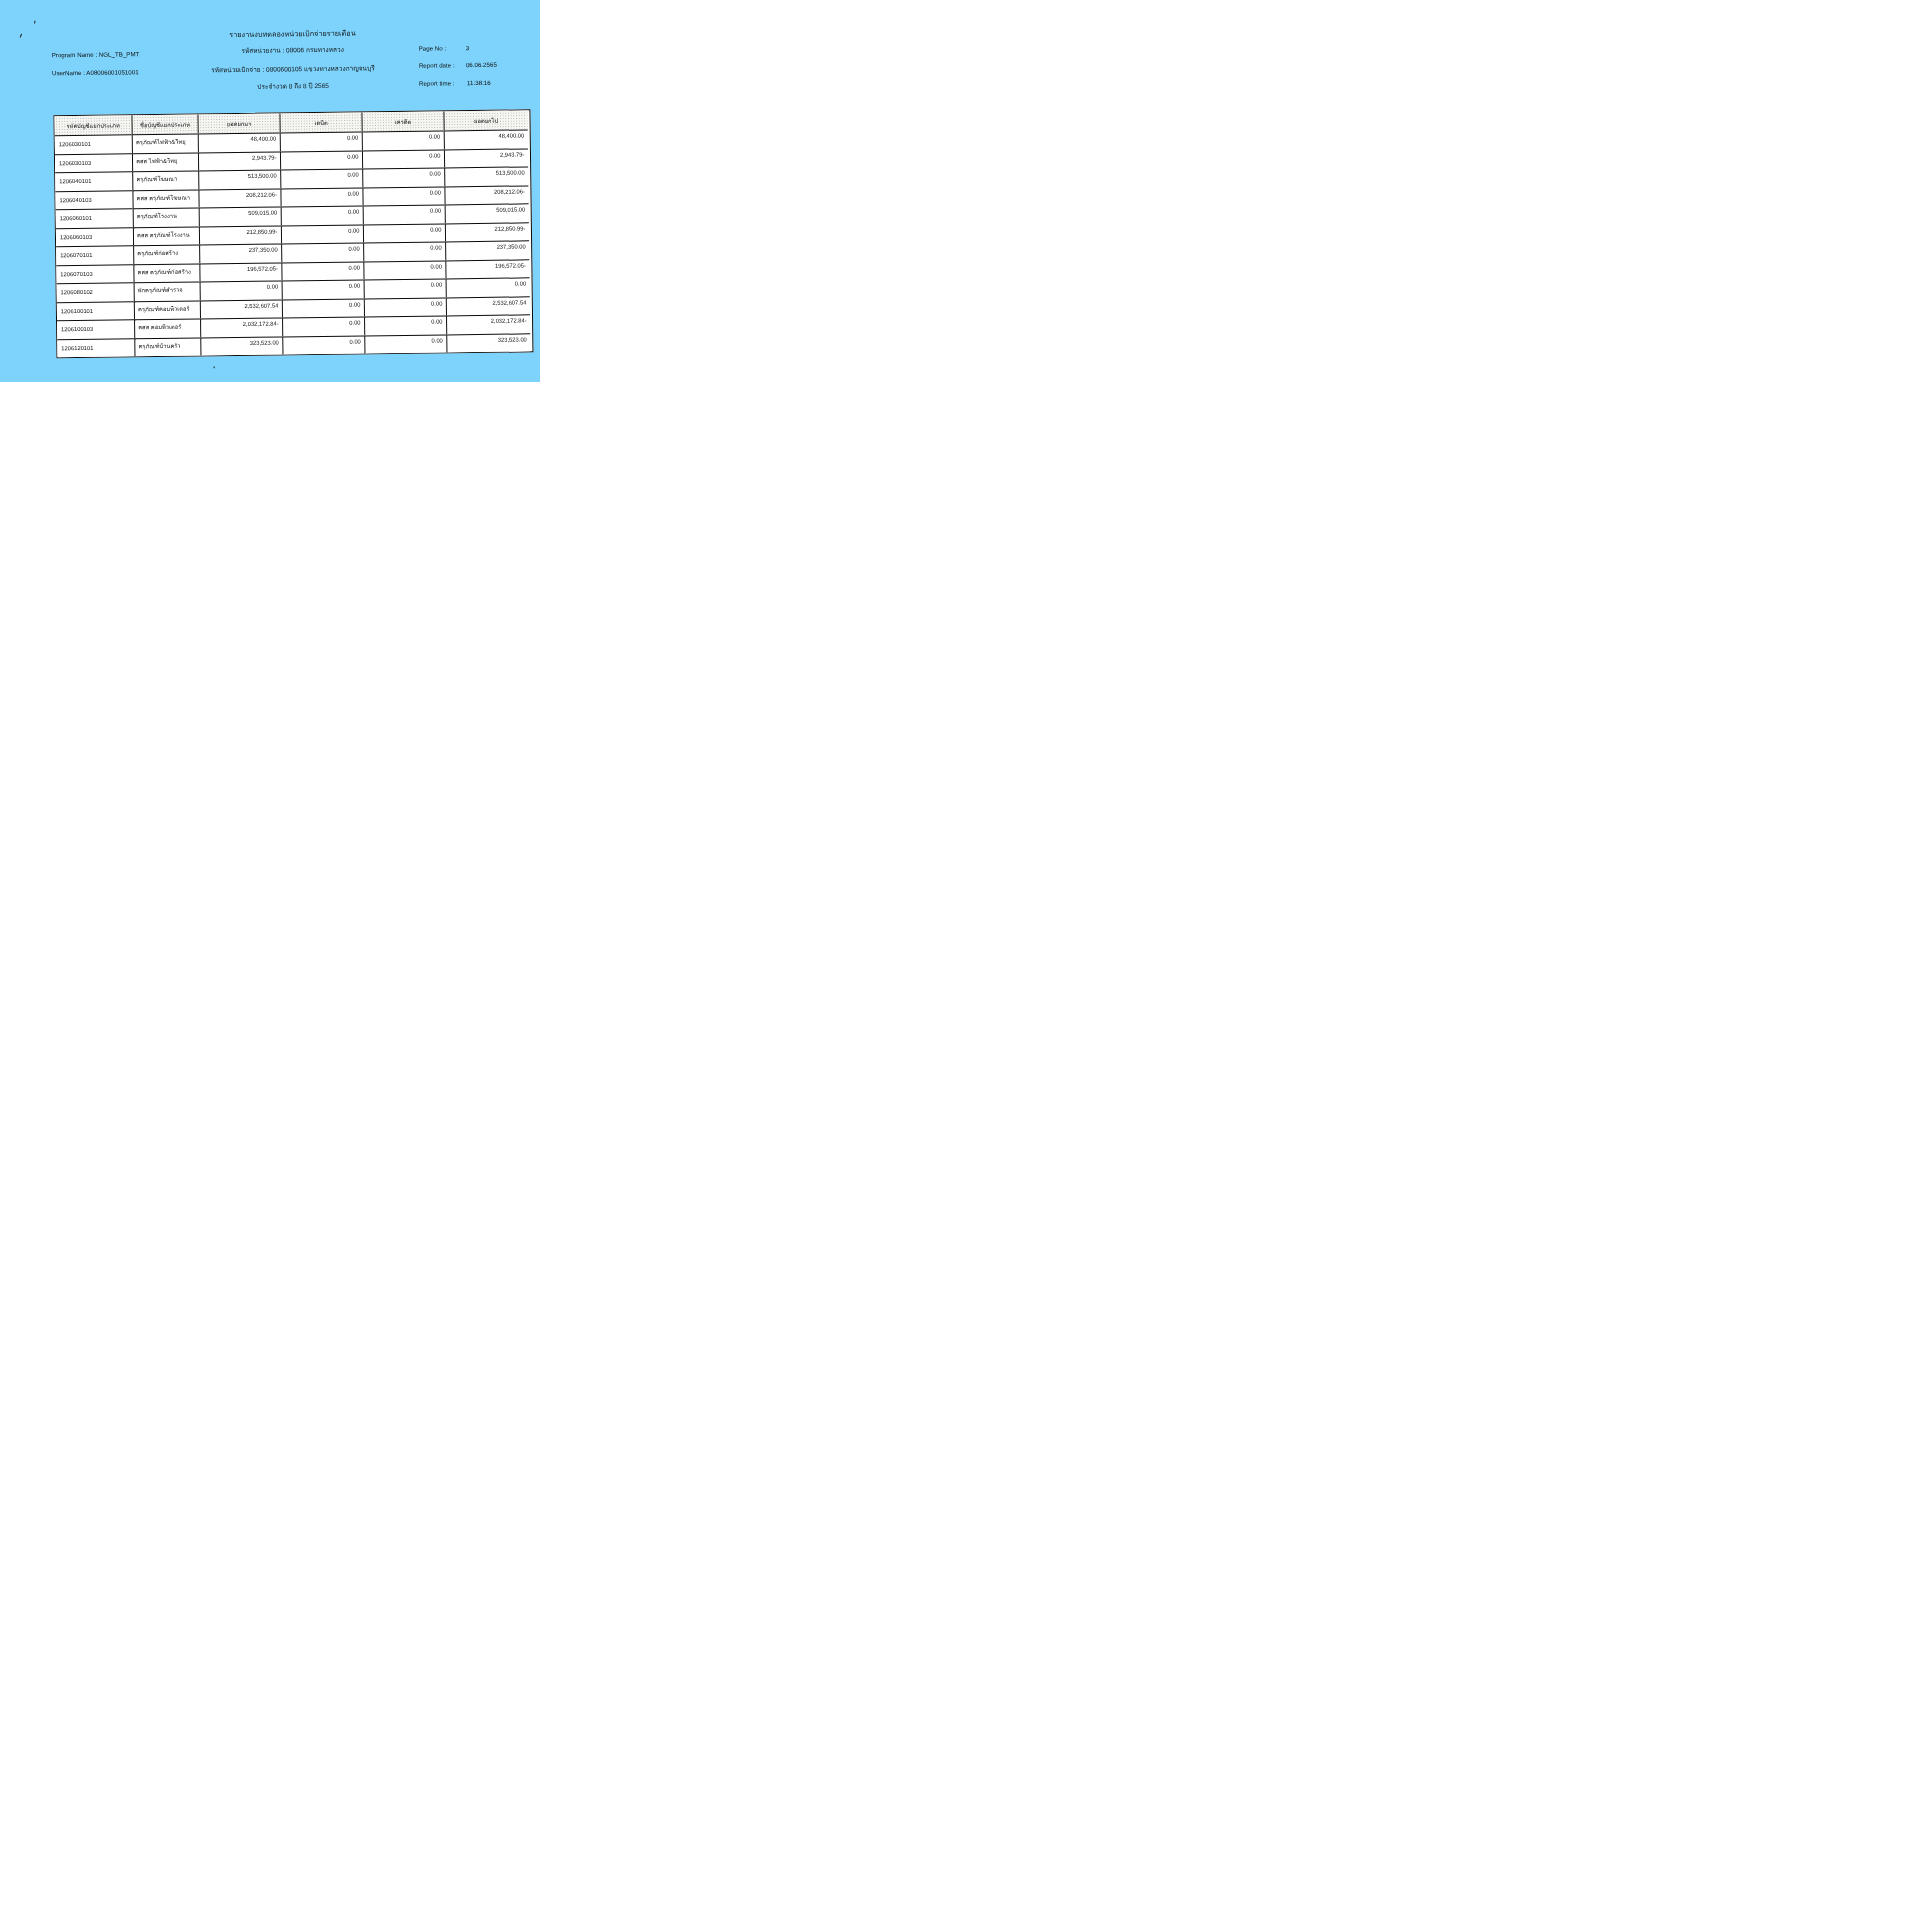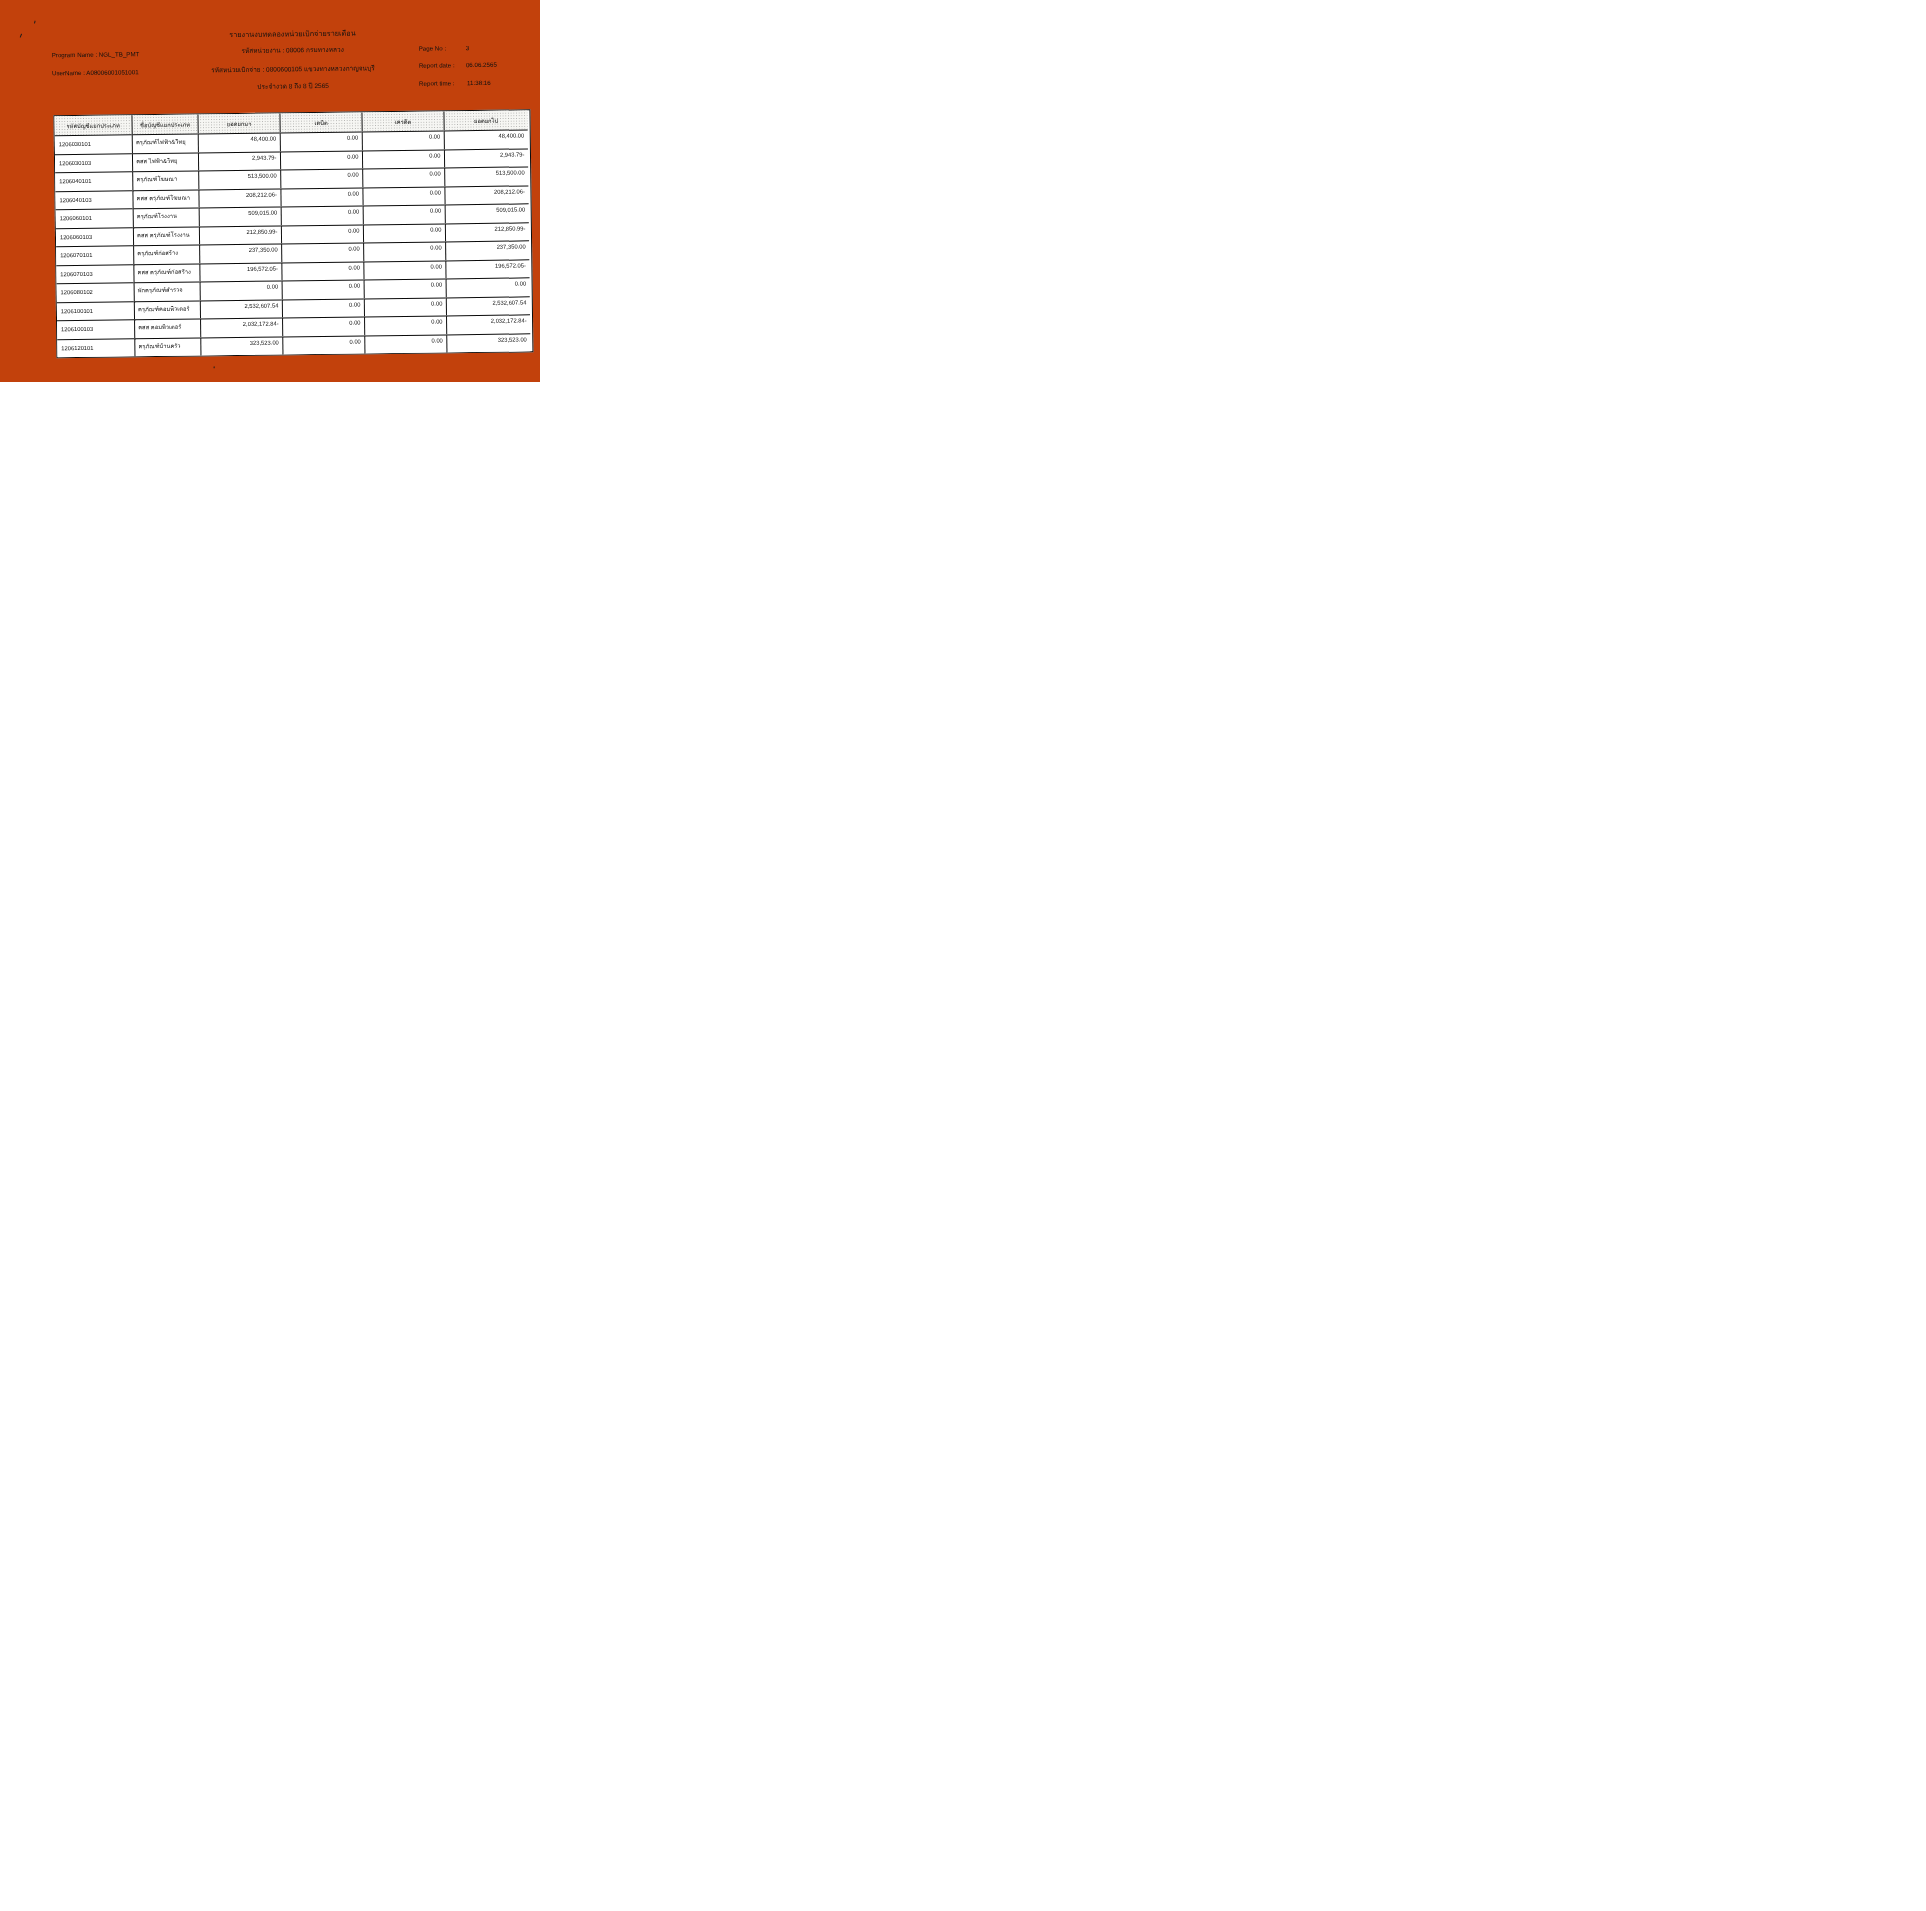--- a/index.html
+++ b/index.html
@@ -13,21 +13,21 @@
     position: relative;
     overflow: hidden;
     font-family: "Liberation Sans", sans-serif;
     color: #101010;
   }
   .sheet {
     position: absolute;
     left: 0; top: 0;
     width: 540px;
     height: 382px;
-    background: #c2410c;
+    background: #7dd3fc;
   }
   
   .content {
     position: absolute;
     left: 0; top: 0;
     width: 540px;
     height: 382px;
     transform: rotate(-0.72deg);
     transform-origin: 0 0;
   }

